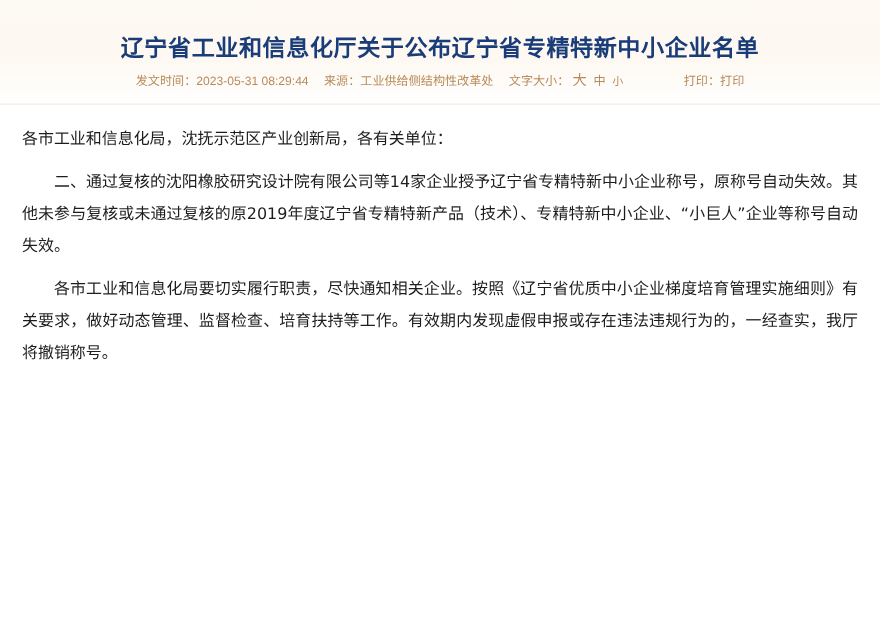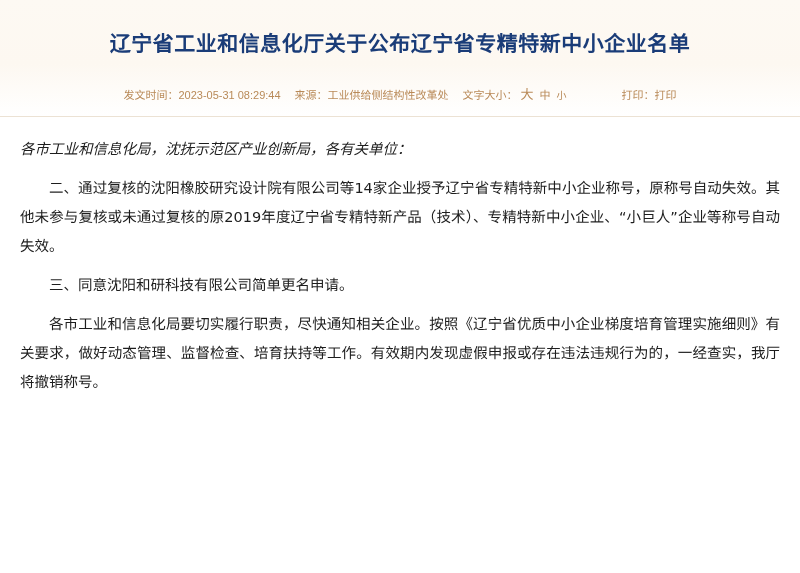--- a/index.html
+++ b/index.html
@@ -35,21 +35,20 @@
     font-weight: bold;
     color: #1a3c78;
     line-height: 1.75;
     letter-spacing: 0.5px;
     margin: 0;
   }
   .doc-title .line {
     display: block;
   }
   .meta-row {
-    margin-top: 22px;
     text-align: center;
     font-size: 11px;
     color: #b98a58;
     line-height: 1.6;
     white-space: nowrap;
   }
   .meta-row .meta-seg {
     display: inline;
   }
   .meta-row .meta-label {
@@ -97,21 +96,20 @@
     color: #1d1d1d;
     margin: 0 0 10px 0;
     text-align: justify;
     text-justify: inter-ideograph;
   }
   .para.indent {
     text-indent: 2em;
   }
   .para.noindent {
     text-indent: 0;
-    font-style: italic;
   }
 </style>
 </head>
 <body>
 
 <div class="page">
 
   <div class="header-band">
     <h1 class="doc-title">
       <span class="line">辽宁省工业和信息化厅关于公布辽宁省专精特新中小企业名单</span>
@@ -120,17 +118,16 @@
     <div class="meta-row">
       <span class="meta-seg">发文时间：</span><span class="meta-value">2023-05-31 08:29:44</span><span class="sep"></span><span class="meta-label">来源：</span><span class="meta-value">工业供给侧结构性改革处</span><span class="sep"></span><span class="meta-label">文字大小：</span><span class="font-sizer big">大</span><span class="font-sizer mid">中</span><span class="font-sizer small">小</span><span class="sep-wide"></span><span class="meta-label">打印：</span><span class="print-link">打印</span>
     </div>
   </div>
 
   <div class="divider"></div>
 
   <div class="content">
     <p class="para noindent">各市工业和信息化局，沈抚示范区产业创新局，各有关单位：</p>
     <p class="para indent">二、通过复核的沈阳橡胶研究设计院有限公司等14家企业授予辽宁省专精特新中小企业称号，原称号自动失效。其他未参与复核或未通过复核的原2019年度辽宁省专精特新产品（技术）、专精特新中小企业、“小巨人”企业等称号自动失效。</p>
-    <p class="para indent">三、同意沈阳和研科技有限公司简单更名申请。</p>
     <p class="para indent">各市工业和信息化局要切实履行职责，尽快通知相关企业。按照《辽宁省优质中小企业梯度培育管理实施细则》有关要求，做好动态管理、监督检查、培育扶持等工作。有效期内发现虚假申报或存在违法违规行为的，一经查实，我厅将撤销称号。</p>
   </div>
 
 </div>
 
 </body></html>

